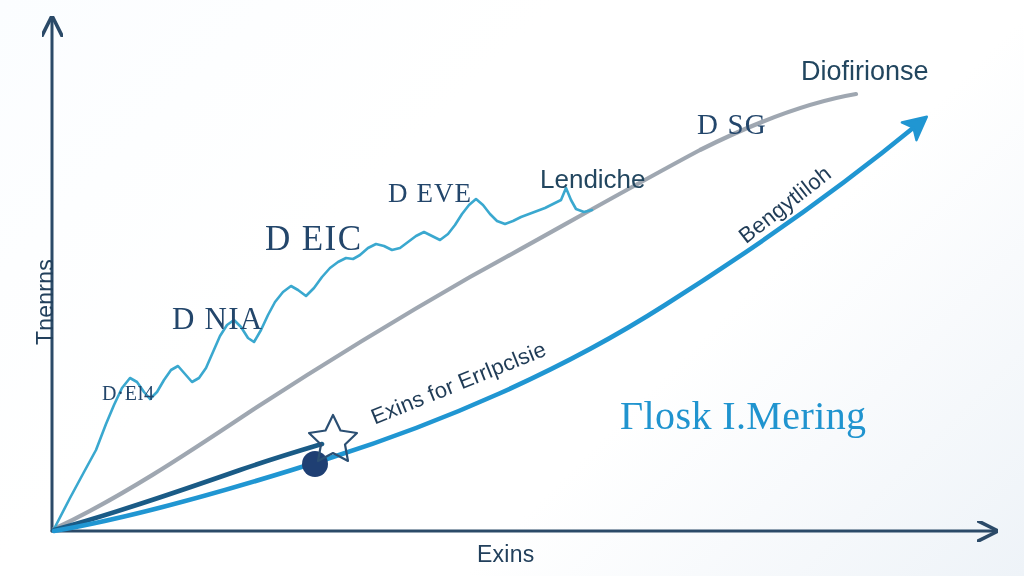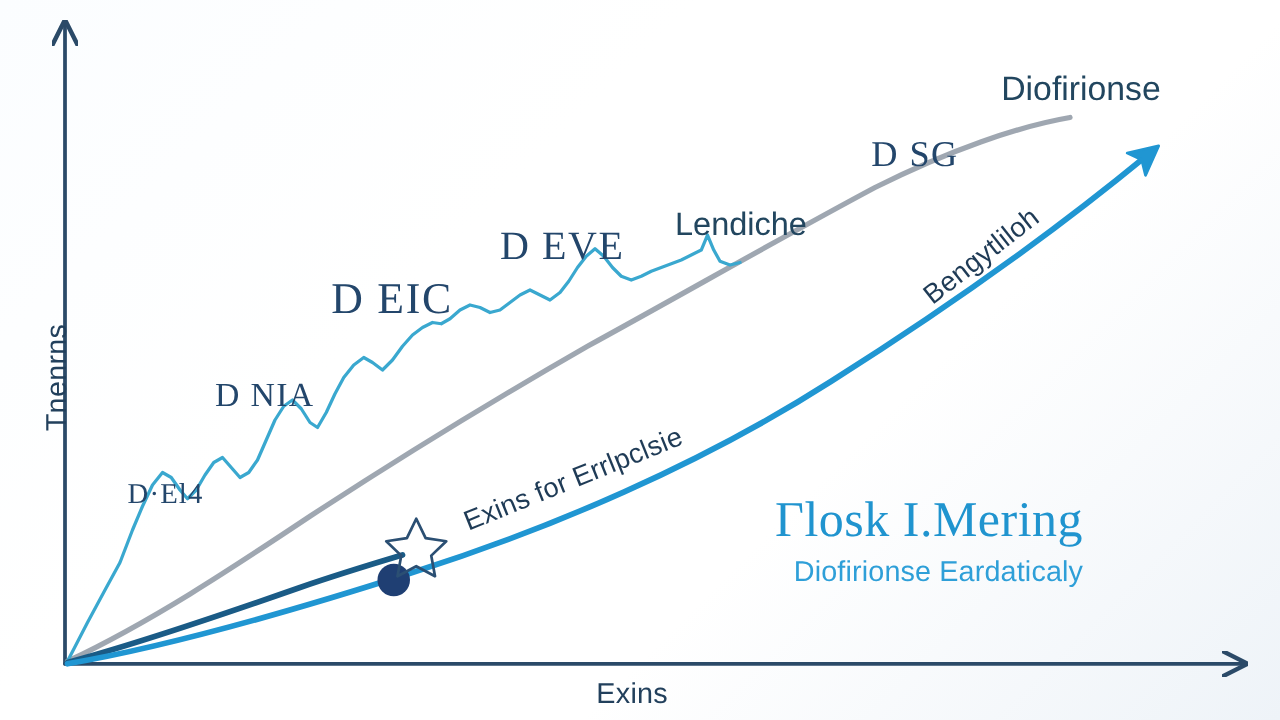--- a/index.html
+++ b/index.html
@@ -58,21 +58,21 @@
   .inline-lbl {
     font-family: "Liberation Sans", sans-serif;
     color: #1f3b56;
     font-size: 22px;
     letter-spacing: 0.01em;
   }
   #title-block {
     position: absolute;
     left: 620px;
     top: 395px;
-    text-align: right;
+    text-align: center;
   }
   #chart-title {
     font-family: "Liberation Serif", serif;
     font-size: 40px;
     color: #2094cf;
     letter-spacing: 0.01em;
     line-height: 1.05;
     white-space: nowrap;
   }
   #chart-subtitle {
@@ -146,35 +146,34 @@
              L 318 461
              L 321 444.5
              L 309 433
              L 325.5 430.5 Z" fill="none" stroke="#2b4f73" stroke-width="2.2" stroke-linejoin="round"></path>
   </svg>
 
   <div class="lbl axis-lbl" id="y-axis-label" style="left:34px; top:345px;">Tnenrns</div>
 
   <div class="lbl axis-lbl" style="left:477px; top:543px;">Exins</div>
 
-  <div class="lbl serif-lbl" style="left:102px; top:383px; font-size:23px;">D·El4</div>
+  <div class="lbl serif-lbl" style="left:102px; top:383px; font-size:20px;">D·El4</div>
 
-  <div class="lbl serif-lbl" style="left:172px; top:303px; font-size:27px;">D NIA</div>
+  <div class="lbl serif-lbl" style="left:172px; top:303px; font-size:31px;">D NIA</div>
 
   <div class="lbl serif-lbl" style="left:265px; top:221px; font-size:35px;">D EIC</div>
 
-  <div class="lbl serif-lbl" style="left:388px; top:180px; font-size:32px;margin-left:12px;">D EVE</div>
+  <div class="lbl serif-lbl" style="left:388px; top:180px; font-size:27px;">D EVE</div>
 
   <div class="lbl sans-lbl" style="left:540px; top:166px; font-size:26px;">Lendiche</div>
 
   <div class="lbl serif-lbl" style="left:657px; top:110px; font-size:29px;margin-left:40px;">D SG</div>
 
   <div class="lbl sans-lbl" style="left:801px; top:58px; font-size:27px;">Diofirionse</div>
 
   <div class="lbl inline-lbl" style="left:735px; top:230px; transform:rotate(-38deg); transform-origin:left top;">Bengytliloh</div>
 
   <div class="lbl inline-lbl" style="left:368px; top:408px; transform:rotate(-22deg); transform-origin:left top;">Exins for Errlpclsie</div>
 
   <div id="title-block">
     <div id="chart-title">Γlosk I.Mering</div>
-    <div id="chart-subtitle">Diofirionse Eardaticaly</div>
   </div>
 </div>
 
 </body></html>

